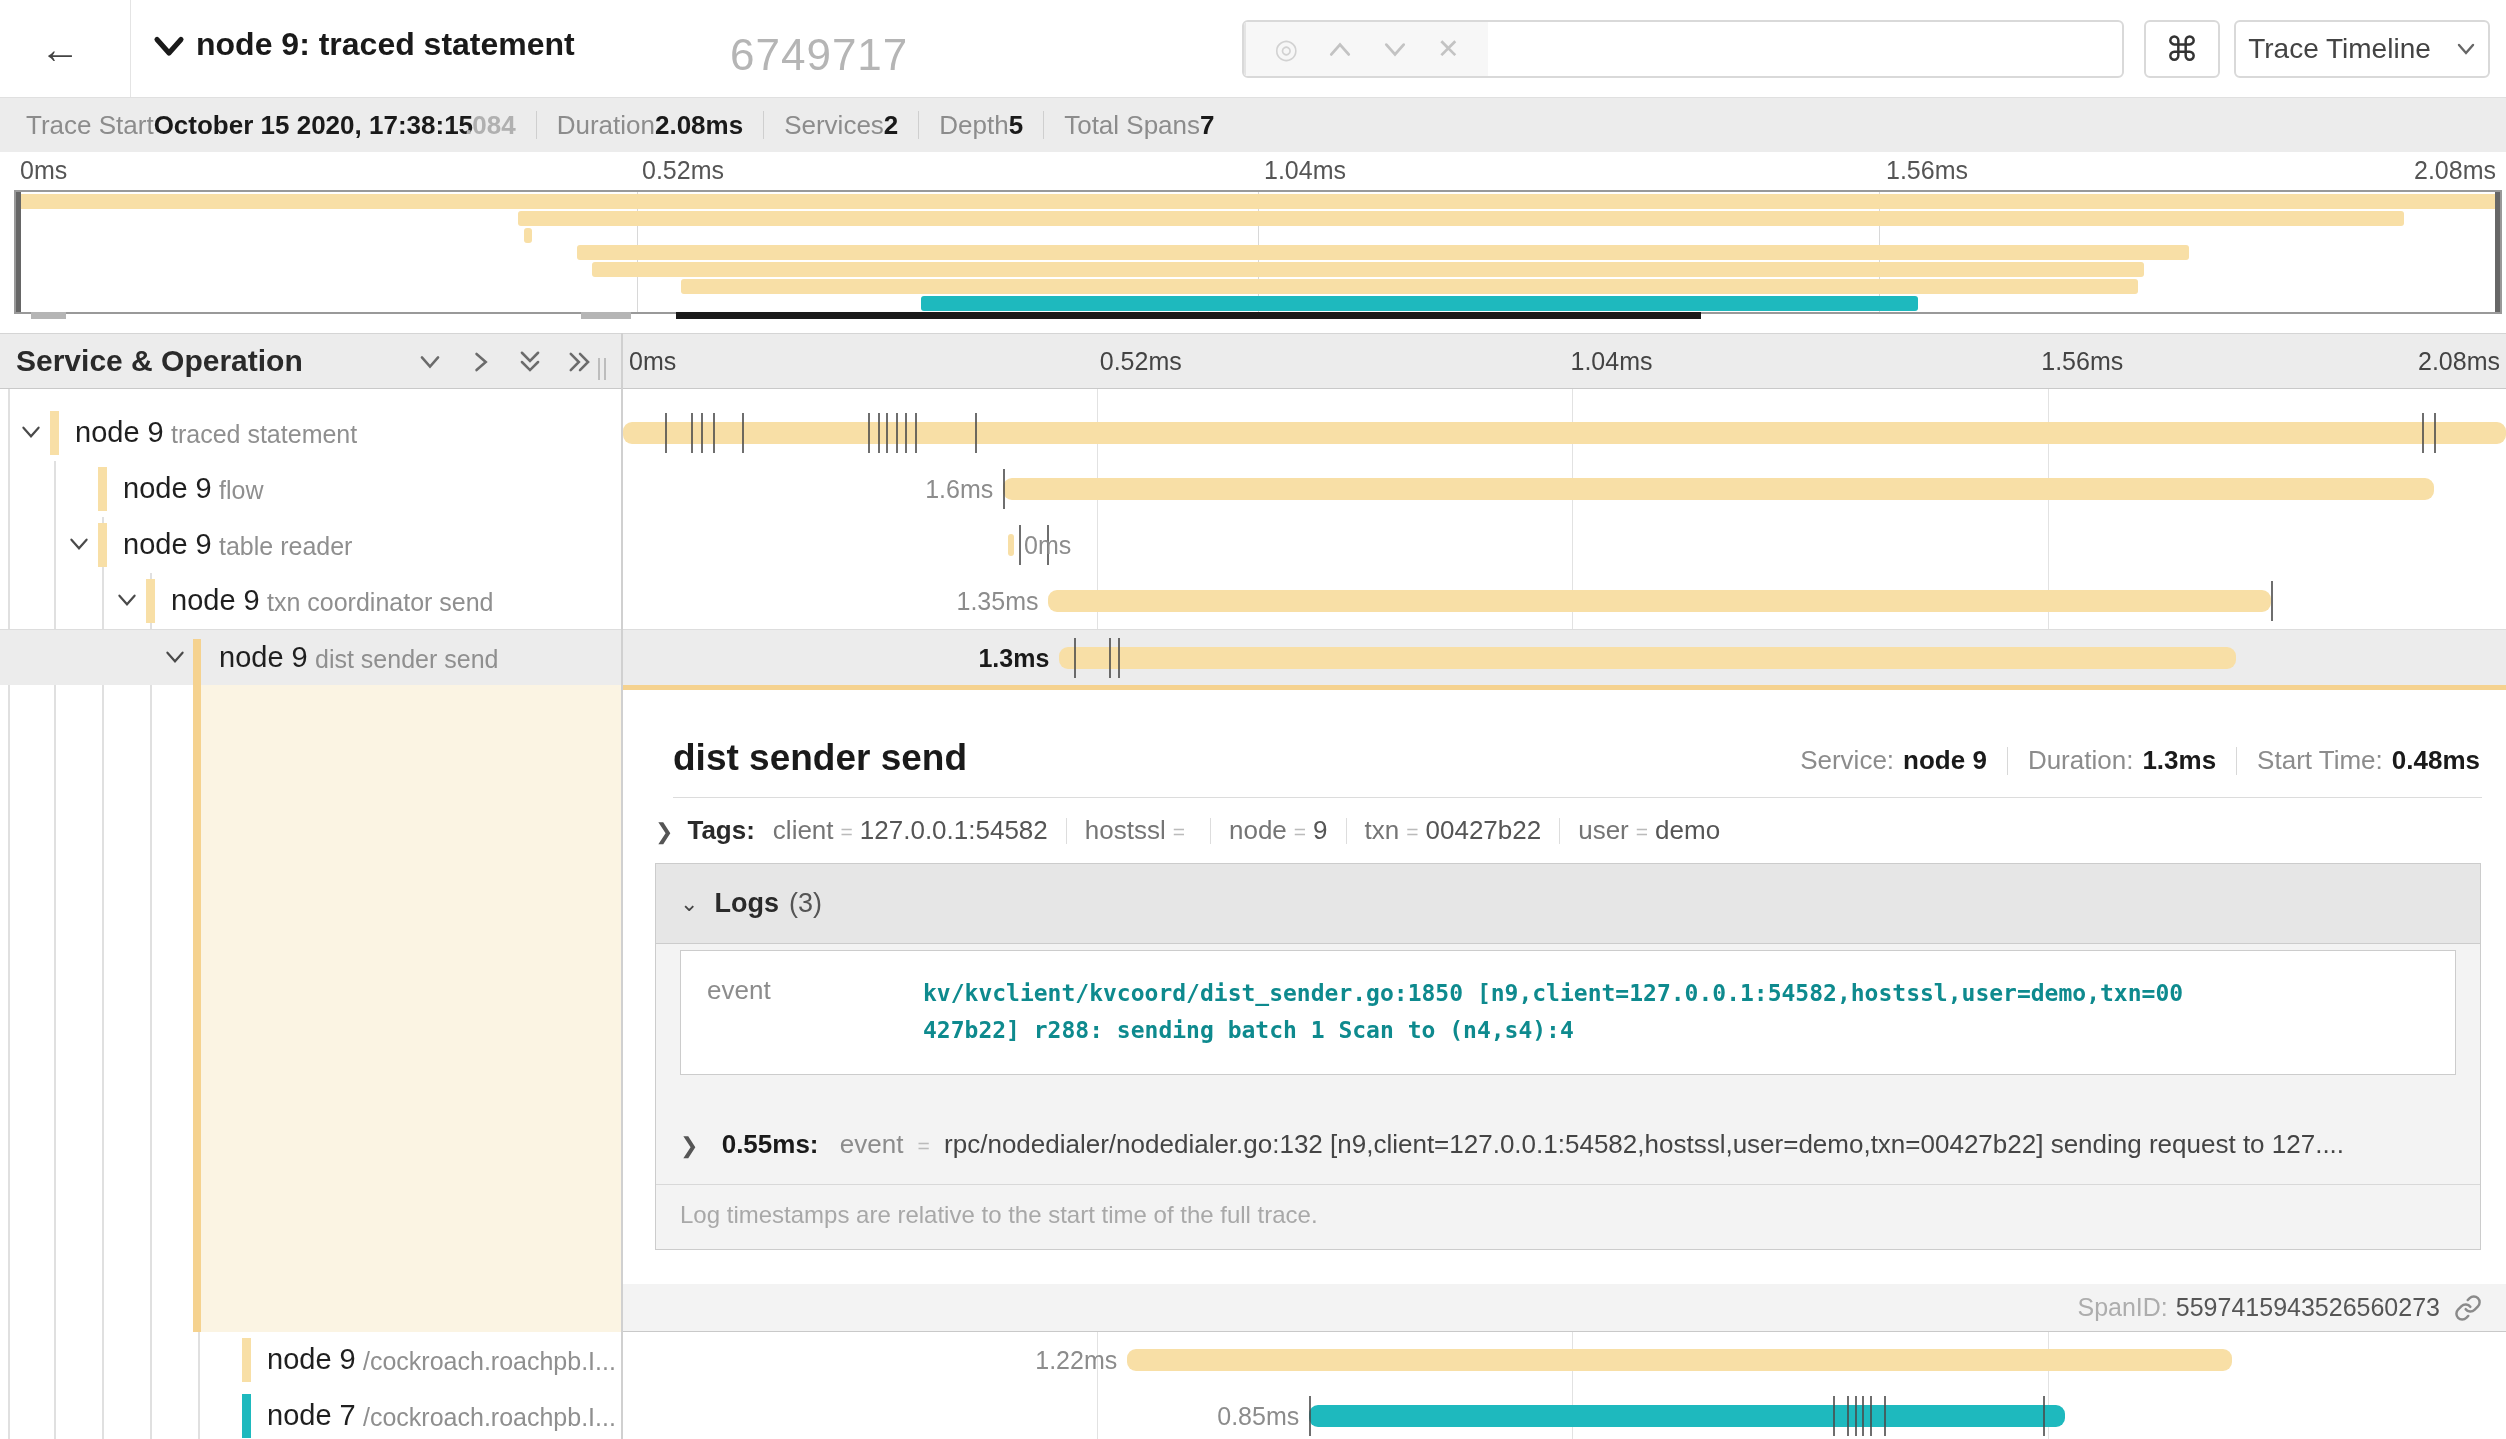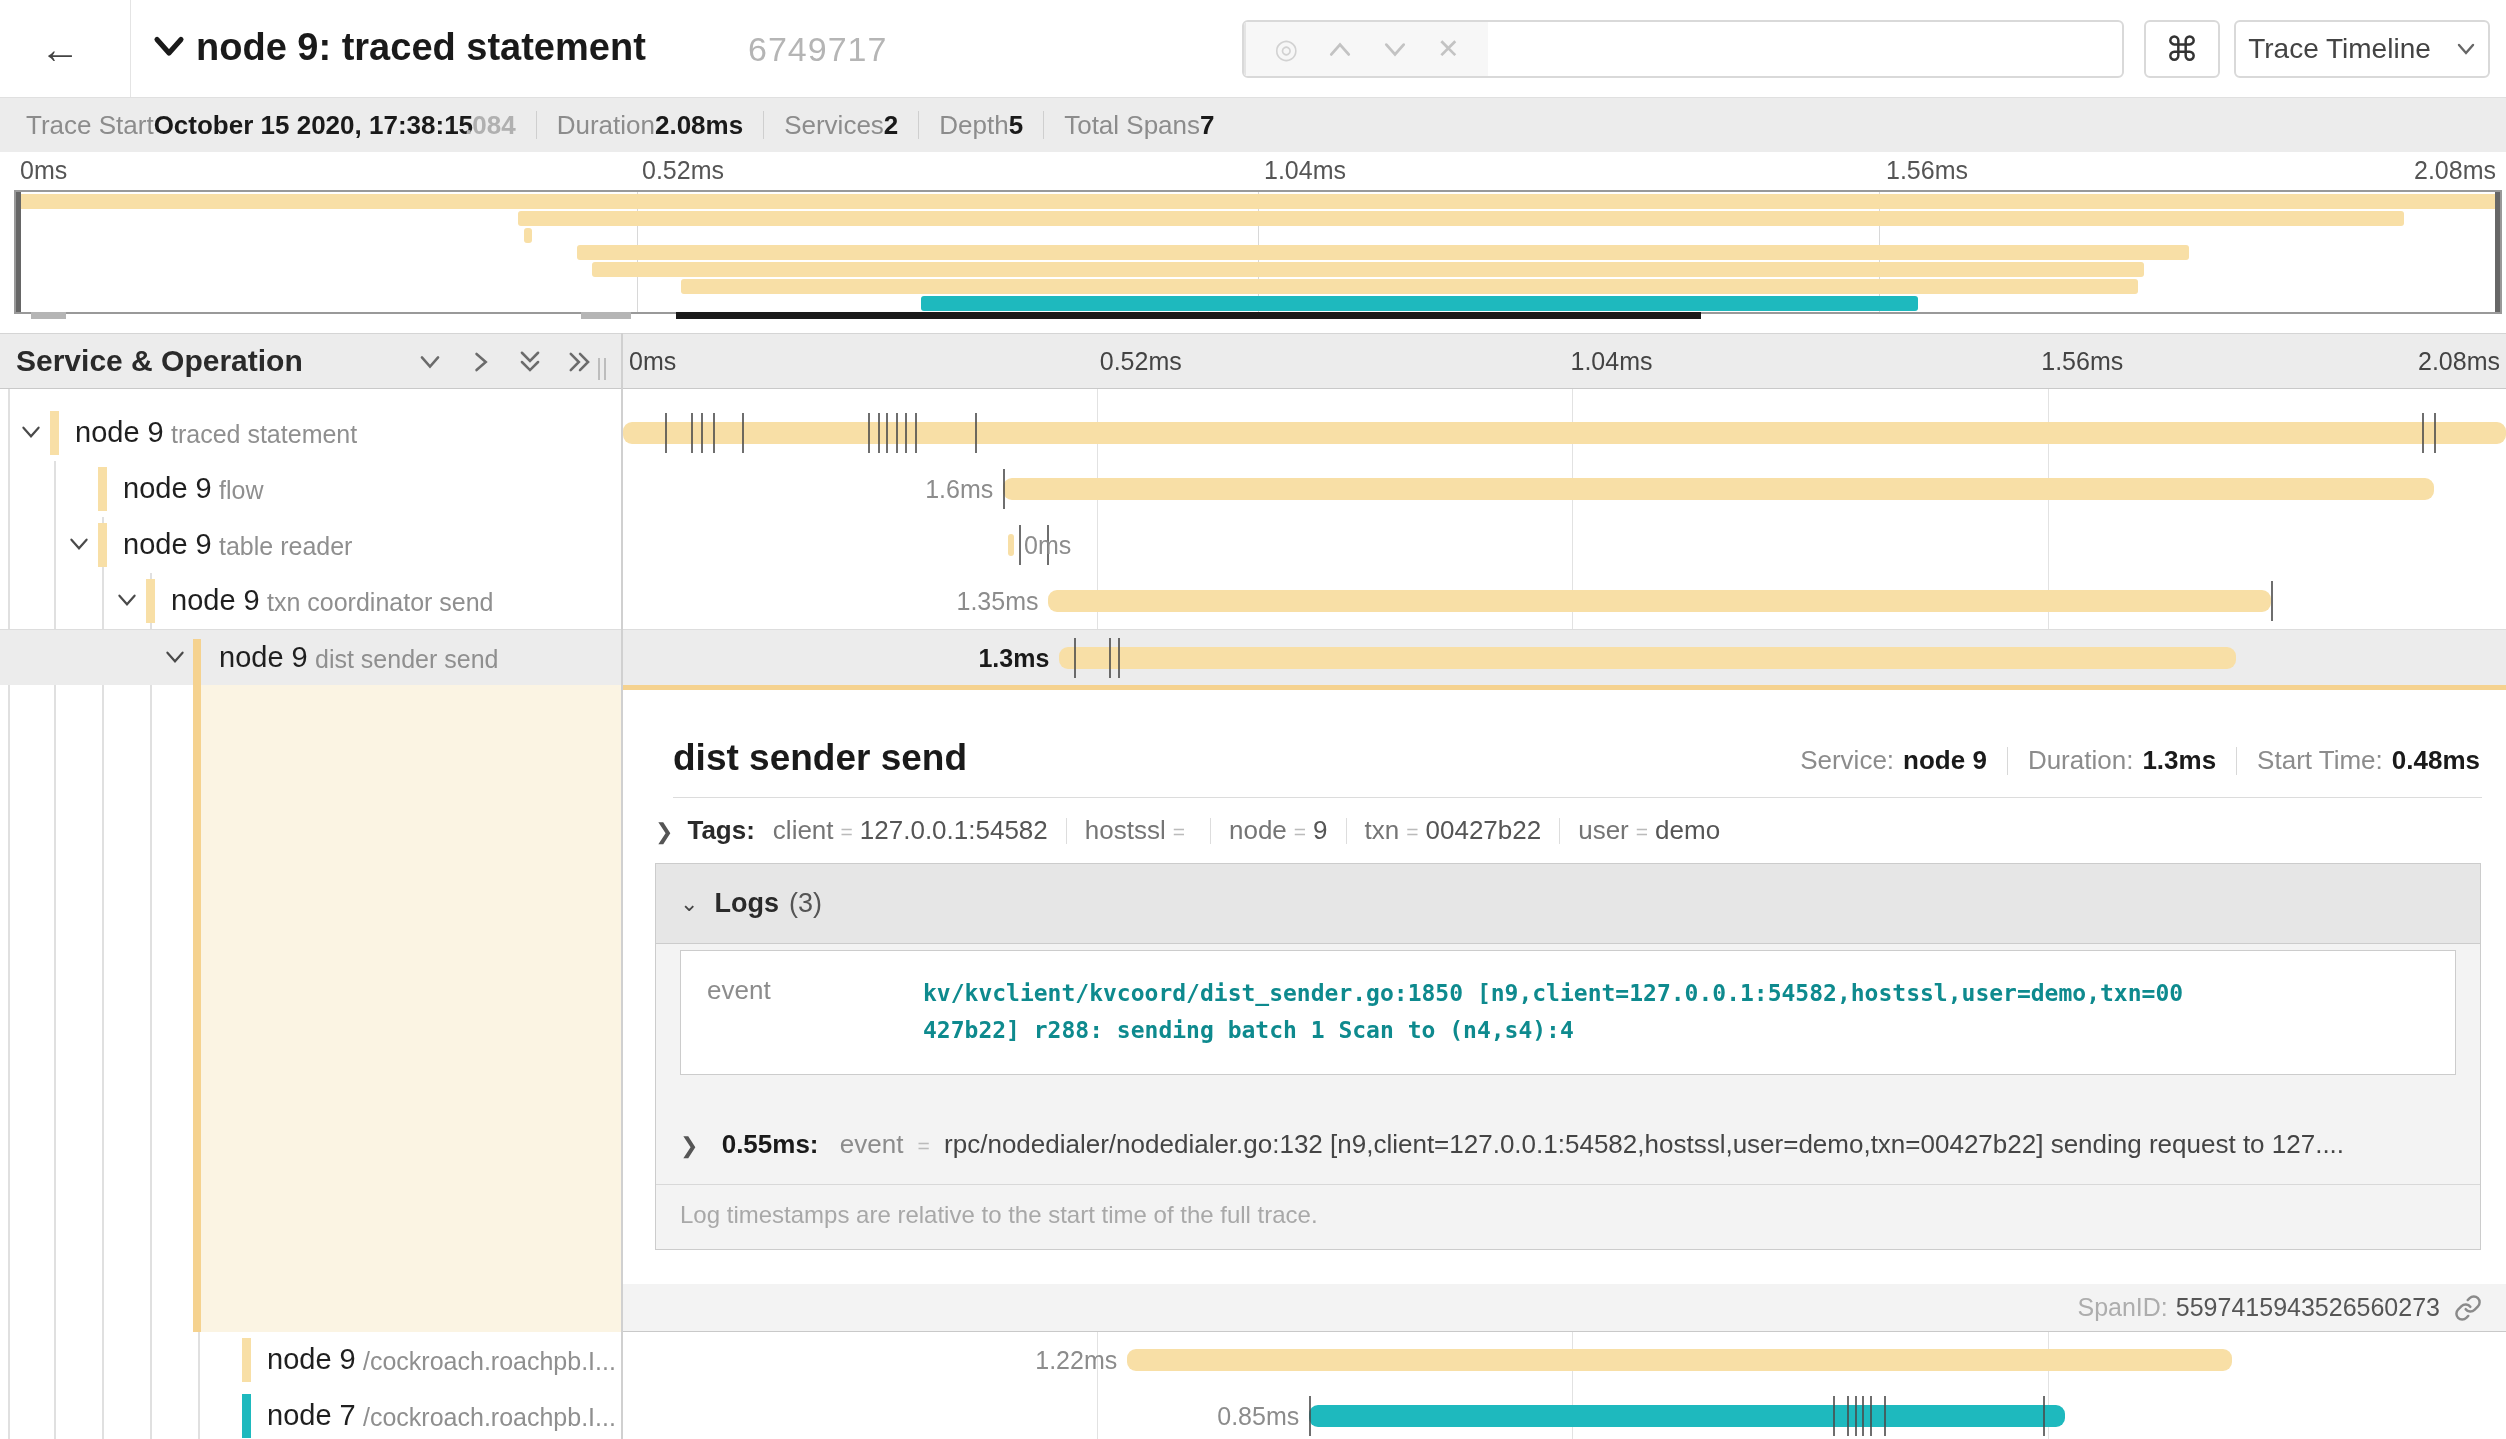--- a/index.html
+++ b/index.html
@@ -7,22 +7,22 @@
   #root {
     position:relative; width:2506px; height:1439px; overflow:hidden;
     font-family:"Liberation Sans", sans-serif; color:#333; background:#fff;
   }
   
   #topbar { position:absolute; left:0; top:0; width:2506px; height:97px; background:#fff; }
   .back-btn { position:absolute; left:30px; top:24px; width:60px; height:50px; background:none; border:none;
     font-size:40px; color:#444; cursor:pointer; }
   .topbar-divider { position:absolute; left:130px; top:0; width:1px; height:97px; background:#e4e4e4; }
   .title-chevron { position:absolute; left:150px; top:32px; }
-  #page-title { position:absolute; left:196px; top:26px; font-size:38px; font-weight:700; color:#1a1a1a; }
-  #trace-id { position:absolute; left:748px; top:30px; font-size:34px; font-weight:400; color:#b5b5b5; letter-spacing:1px; }
+  #page-title { position:absolute; left:196px; top:26px; font-size:32px; font-weight:700; color:#1a1a1a; }
+  #trace-id { position:absolute; left:730px; top:30px; font-size:44px; font-weight:400; color:#b5b5b5; letter-spacing:1px; }
   .find-group { position:absolute; left:1242px; top:20px; width:882px; height:58px; border:2px solid #d9d9d9; border-radius:6px; display:flex; background:#fff; overflow:hidden; }
   .find-input { flex:1 1 auto; border:none; outline:none; font-size:27px; color:#333; padding:0 22px; font-family:"Liberation Sans",sans-serif; background:#fff; }
   .find-input::placeholder { color:#c0c0c0; }
   .find-controls { width:244px; background:#f7f7f7; border-left:2px solid #e4e4e4; display:flex; align-items:center; justify-content:space-around; padding:0 14px; }
   .find-ctl { font-size:27px; color:#c3c3c3; background:none; border:none; cursor:pointer; line-height:1; }
   .kbd-btn { position:absolute; left:2144px; top:20px; width:76px; height:58px; border:2px solid #d9d9d9; border-radius:6px; background:#fff; font-size:34px; color:#333; cursor:pointer; }
   .tt-btn { position:absolute; left:2234px; top:20px; width:256px; height:58px; border:2px solid #d9d9d9; border-radius:6px; background:#fff; font-size:28px; color:#444; cursor:pointer; display:flex; align-items:center; justify-content:center; gap:25px; }
   
   #summary-bar { position:absolute; left:0; top:97px; width:2506px; height:55px; background:#ececec; border-top:1px solid #e0e0e0; display:flex; align-items:center; padding-left:26px; font-size:26px; }
   .sum-item { display:flex; align-items:baseline; white-space:nowrap; }

